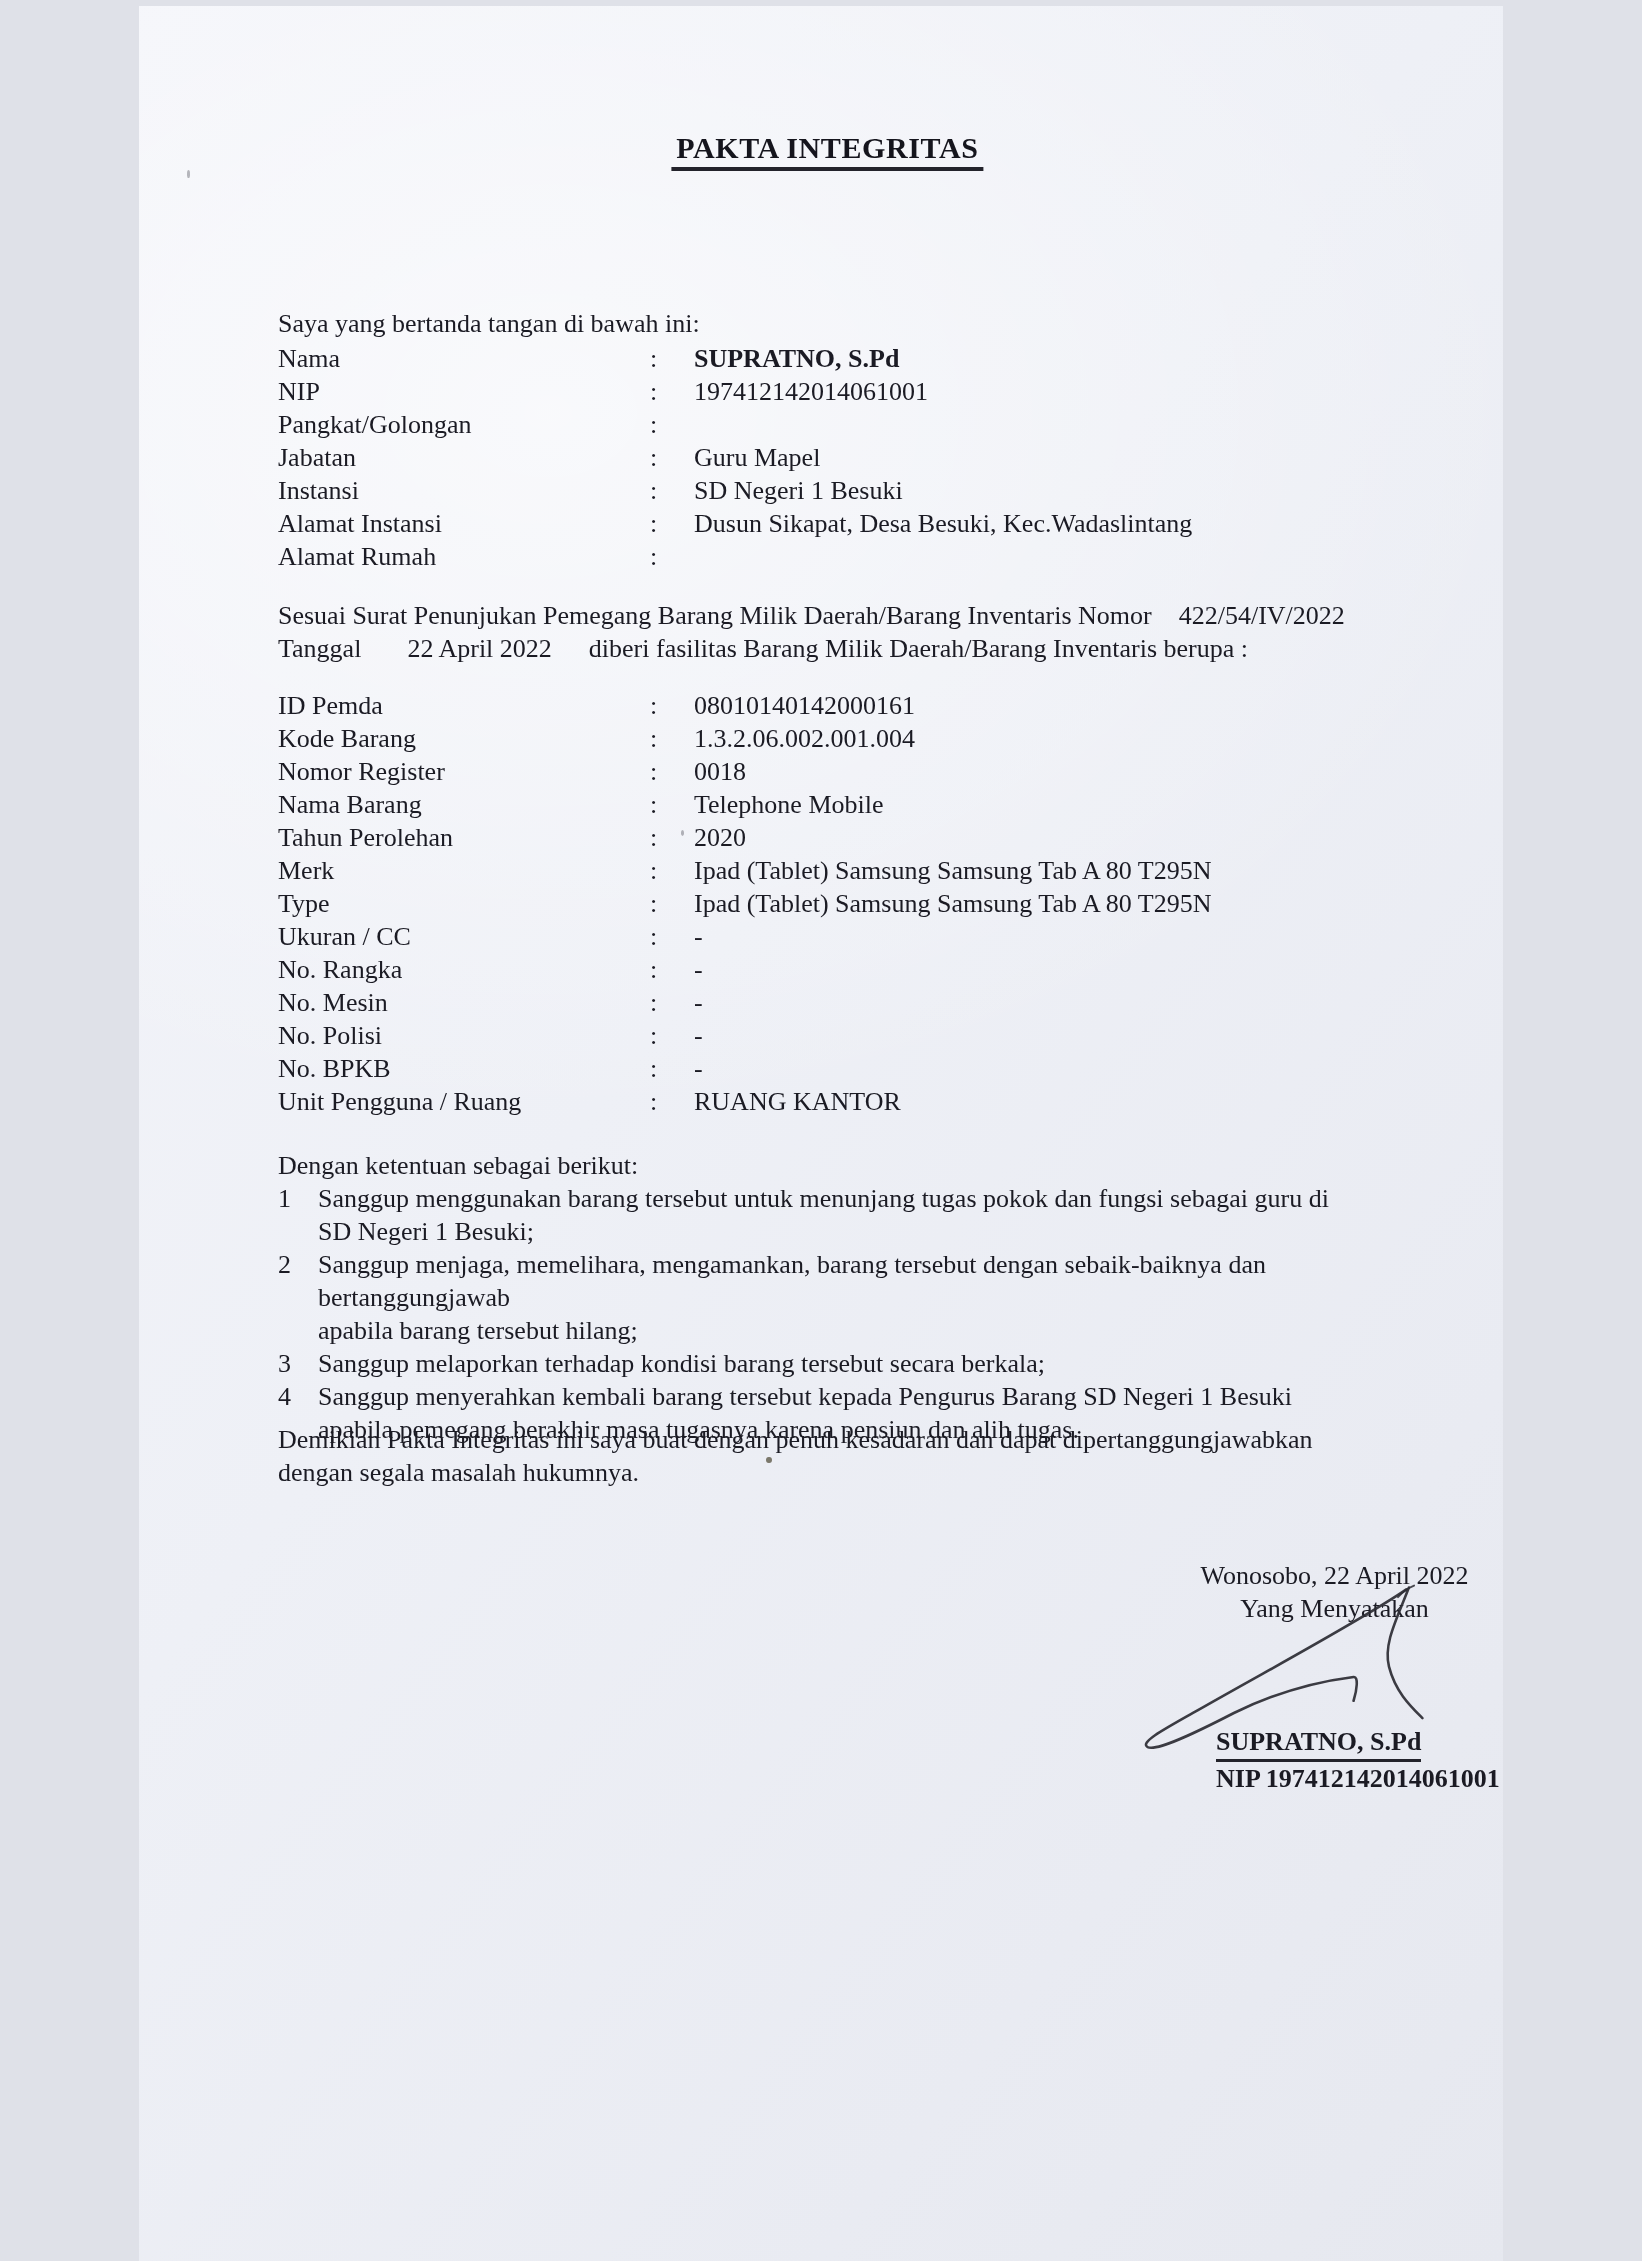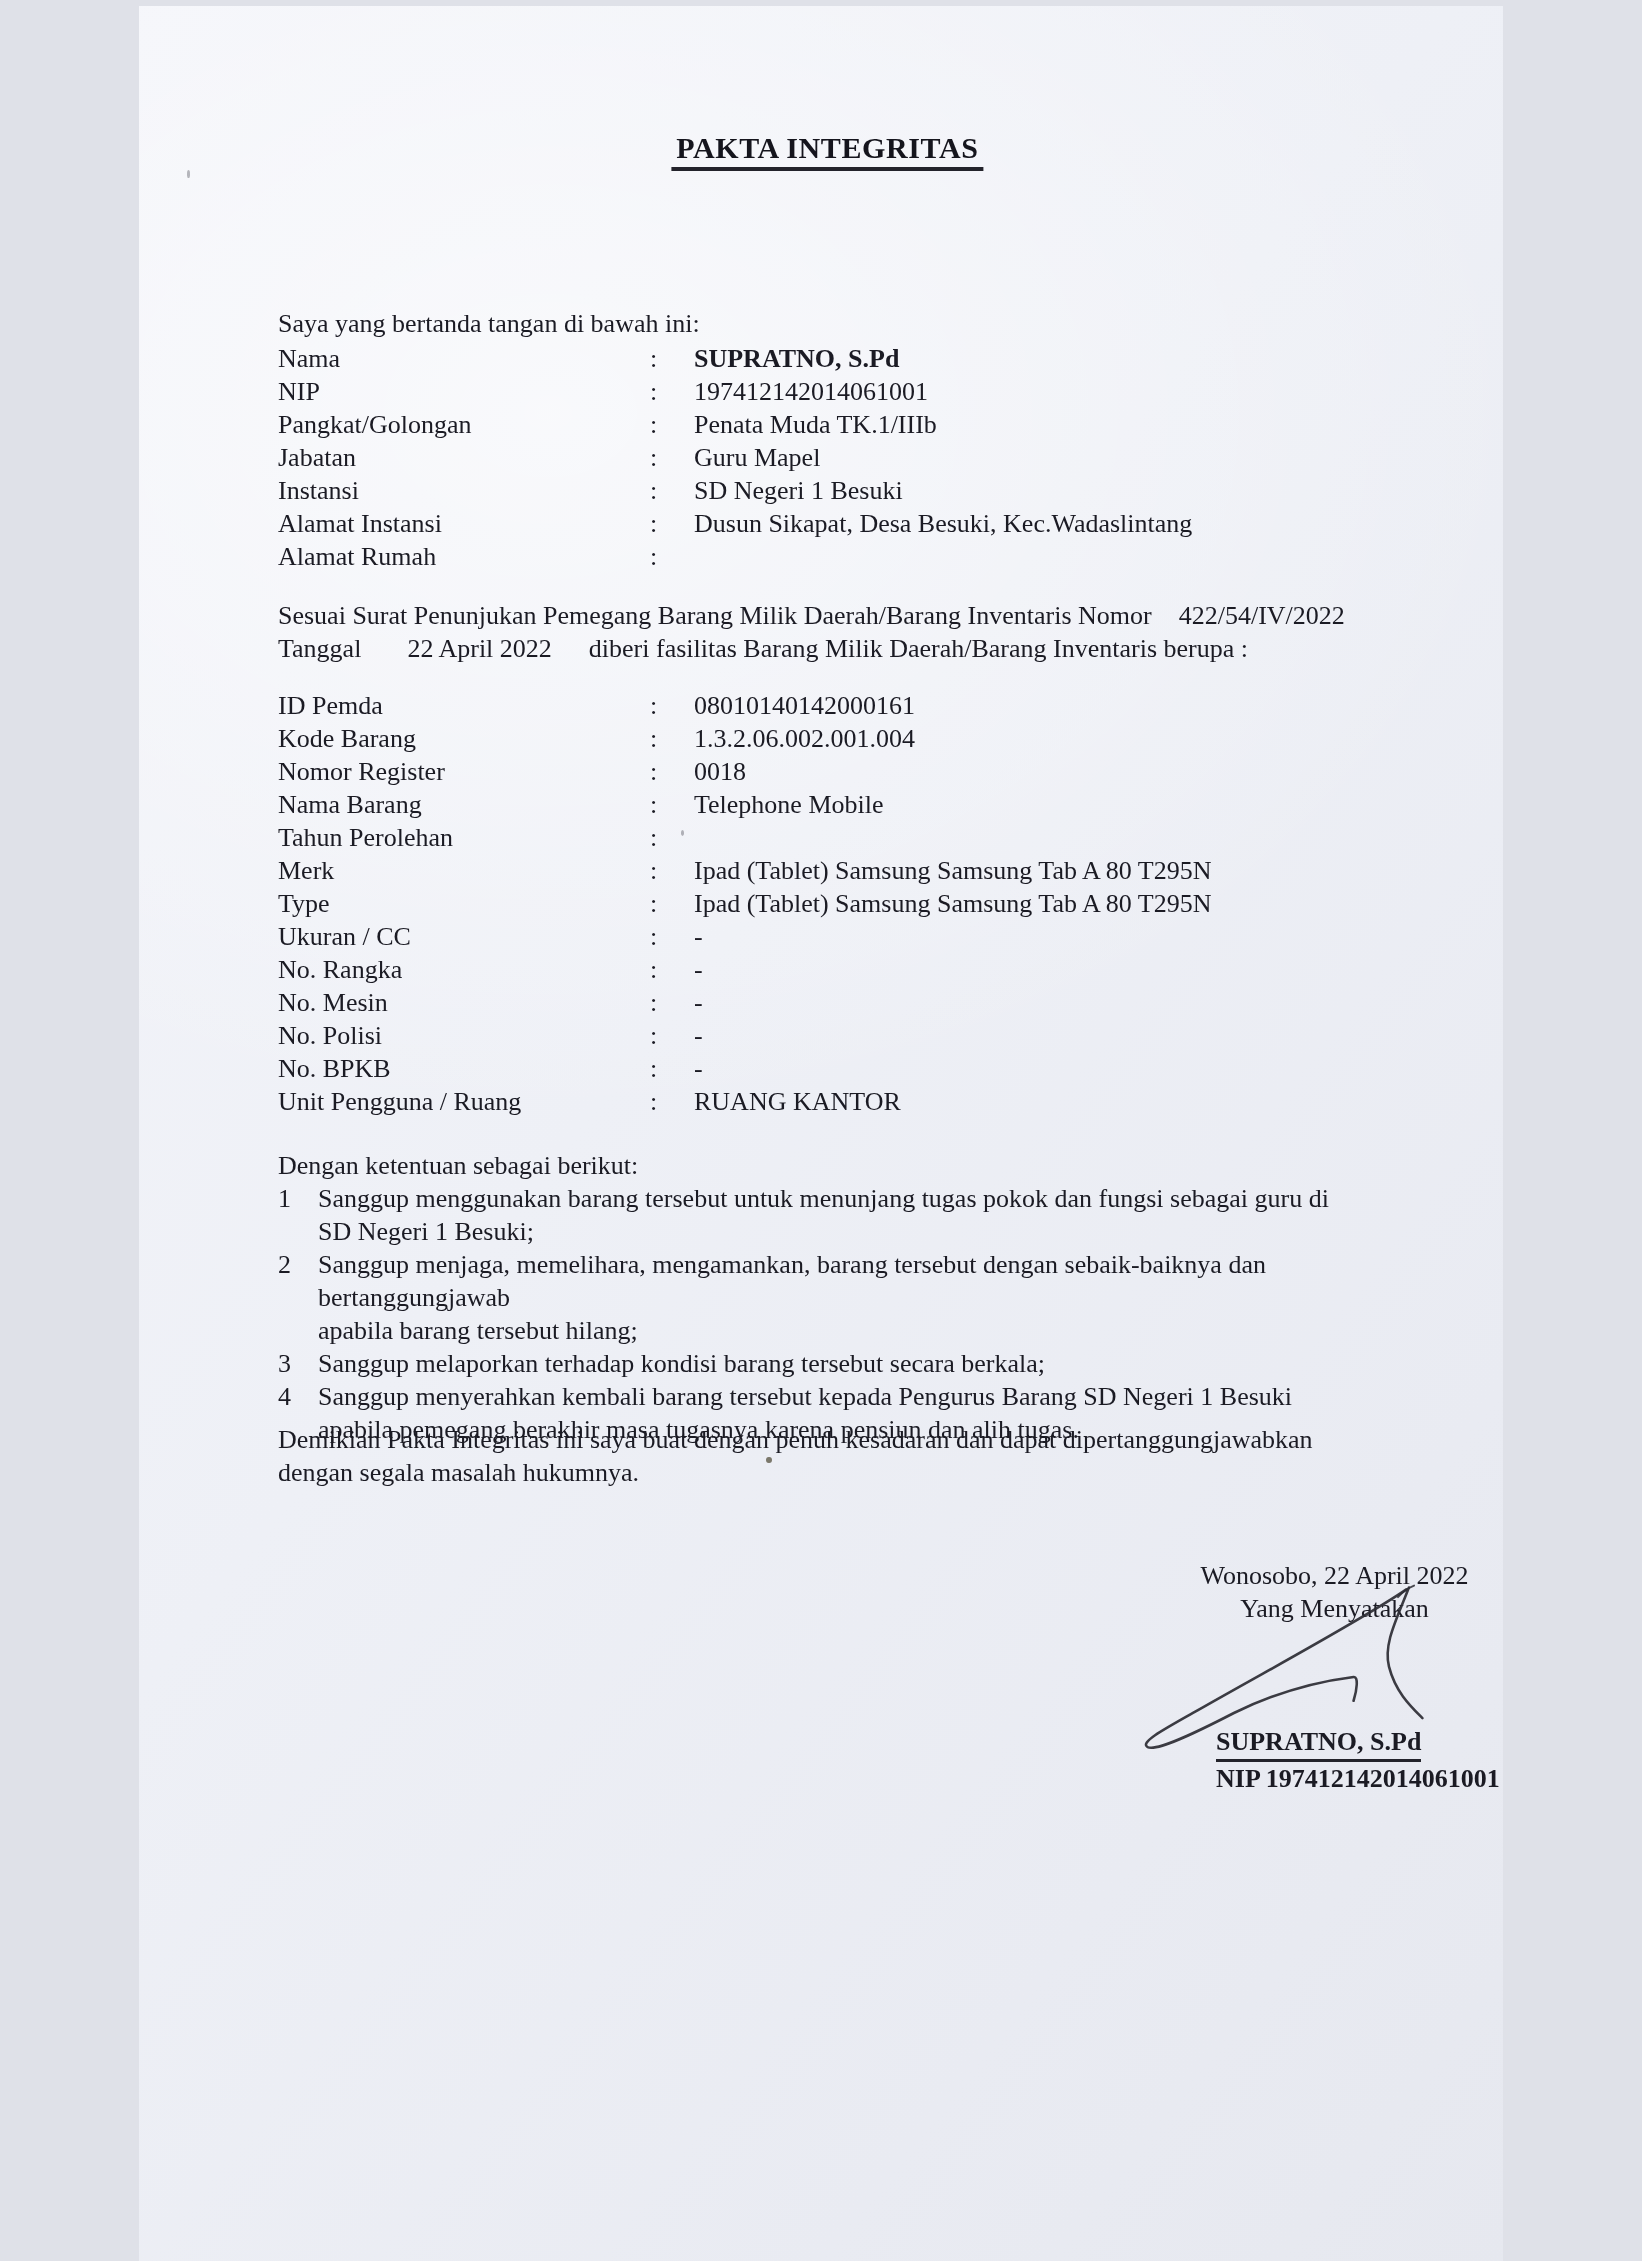--- a/index.html
+++ b/index.html
@@ -107,21 +107,20 @@
       <span class="field-value bold-value">SUPRATNO, S.Pd</span>
     </div>
     <div class="field-row">
       <span class="field-label">NIP</span>
       <span class="field-colon">:</span>
       <span class="field-value">197412142014061001</span>
     </div>
     <div class="field-row">
       <span class="field-label">Pangkat/Golongan</span>
       <span class="field-colon">:</span>
-      <span class="field-value">Penata Muda TK.1/IIIb</span>
     </div>
     <div class="field-row">
       <span class="field-label">Jabatan</span>
       <span class="field-colon">:</span>
       <span class="field-value">Guru Mapel</span>
     </div>
     <div class="field-row">
       <span class="field-label">Instansi</span>
       <span class="field-colon">:</span>
       <span class="field-value">SD Negeri 1 Besuki</span>
@@ -163,20 +162,21 @@
       <span class="field-value">0018</span>
     </div>
     <div class="field-row">
       <span class="field-label">Nama Barang</span>
       <span class="field-colon">:</span>
       <span class="field-value">Telephone Mobile</span>
     </div>
     <div class="field-row">
       <span class="field-label">Tahun Perolehan</span>
       <span class="field-colon">:</span>
+      <span class="field-value">2020</span>
     </div>
     <div class="field-row">
       <span class="field-label">Merk</span>
       <span class="field-colon">:</span>
       <span class="field-value">Ipad (Tablet) Samsung Samsung Tab A 80 T295N</span>
     </div>
     <div class="field-row">
       <span class="field-label">Type</span>
       <span class="field-colon">:</span>
       <span class="field-value">Ipad (Tablet) Samsung Samsung Tab A 80 T295N</span>

